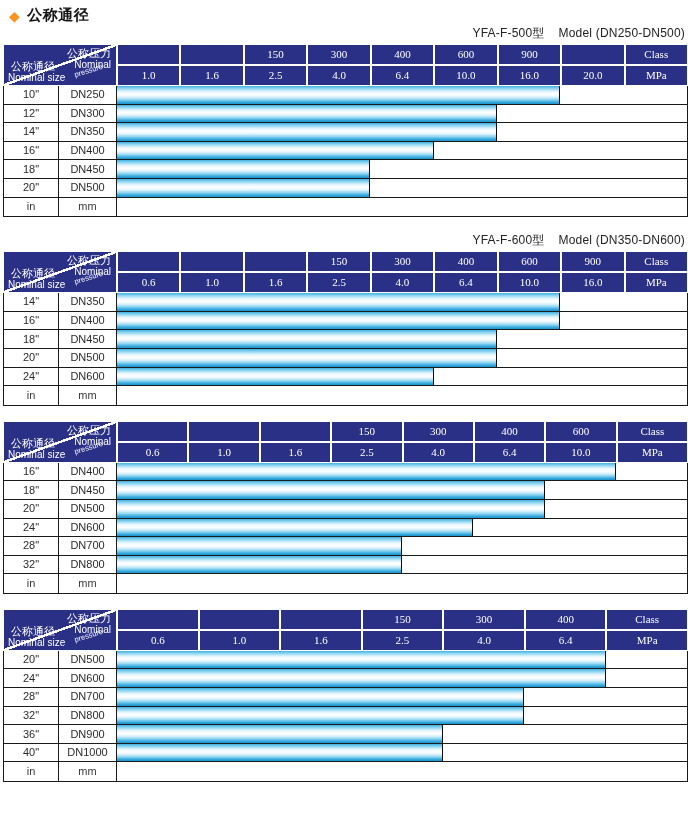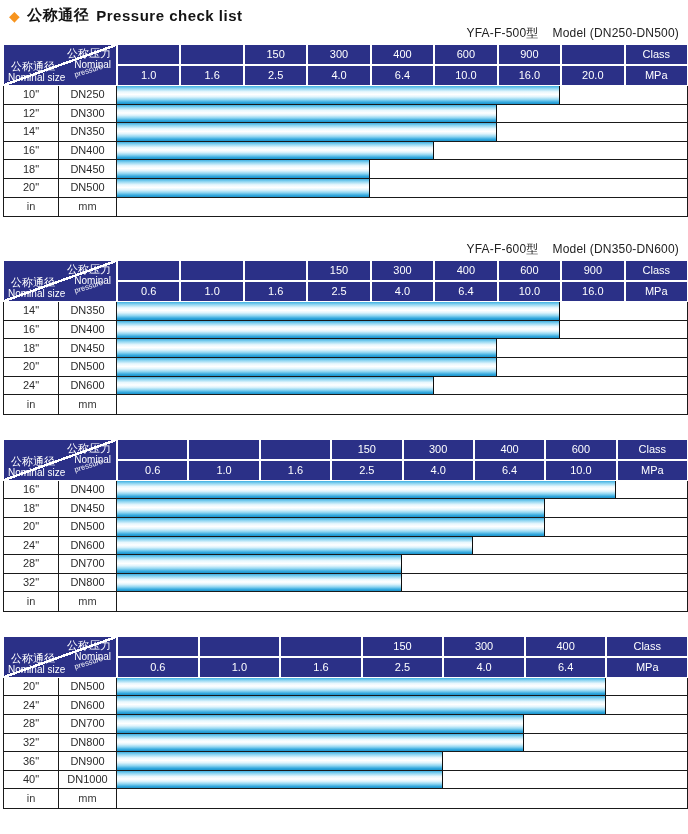--- a/index.html
+++ b/index.html
@@ -10,26 +10,26 @@
     color:#1a1a1a;
     --navy:#2b3087; --orange:#f7941e; --bdr:#1a1a1a;
   }
   .page-title {
     display:flex; align-items:center; gap:7px;
     margin:6px 0 0 9px; font-size:15px; font-weight:bold; color:#141414;
     letter-spacing:0.5px;
   }
   .diamond { color:var(--orange); font-size:14px; line-height:1; }
 
-  .tsection { margin-top:24px; }
+  .tsection { margin-top:15px; }
   .tsection:first-of-type { margin-top:0px; }
 
   .subtitle {
     text-align:right; font-size:12px; color:#222;
-    padding-right:9px; margin-bottom:2px; letter-spacing:0.2px;
+    padding-right:3px; margin-bottom:2px; letter-spacing:0.2px;
   }
   .sub-model { margin-right:14px; }
 
   .ptable { margin-left:3px; width:685px; }
 
   
   .thead { display:flex; background:#6d28d9;text-align:right; }
   .corner {
     width:114px; height:42px; position:relative; flex:none;
     background-color:var(--navy);
@@ -39,21 +39,21 @@
     border:1px solid #fff; color:#fff;
   }
   .corner span { position:absolute; white-space:nowrap; }
   .np-zh  { top:1px;  right:5px;  font-size:11px; }
   .np-en1 { top:14px; right:5px;  font-size:10px; }
   .np-en2 { top:21px; right:13px; font-size:7.5px; transform:rotate(-17deg); }
   .ns-zh  { bottom:11px; left:7px; font-size:11px; }
   .ns-en  { bottom:2px;  left:4px; font-size:10px; }
 
   .headcols { flex:1; display:grid; grid-template-rows:21px 21px; }
-  .hrow { display:grid; }
+  .hrow { display:grid;font-family:Liberation Serif, serif; }
   .hcell {
     background:var(--navy); border:1px solid #fff;
     color:#fff; font-size:11px;
     display:flex; align-items:center; justify-content:center;
     line-height:1;
   }
 
   
   .tbody { border:1px solid var(--bdr); border-top:none; }
   .trow { display:flex; height:18.6px; border-bottom:1px solid var(--bdr); }
@@ -73,21 +73,20 @@
       #e0f4fc 60%, #8ed5f1 76%, #35a9de 90%, #1d94cc 100%);
   }
   .unit .cell { color:#3a3a3a; }
 </style>
 </head>
 <body style="--navy: #2b3087; --orange: #f7941e; --bdr: #1a1a1a;">
 
 <div class="page-title">
   <span class="diamond">◆</span>
   <span>公称通径</span>
-  <span>Pressure check list</span>
 </div>
 
 <div id="tables">
     <section class="tsection">
       <div class="subtitle"><span class="sub-model">YFA-F-500型</span><span class="sub-range">Model (DN250-DN500)</span></div>
       <div class="ptable">
         <div class="thead">
           <div class="corner">
             <span class="np-zh">公称压力</span>
             <span class="np-en1">Nominal</span>

